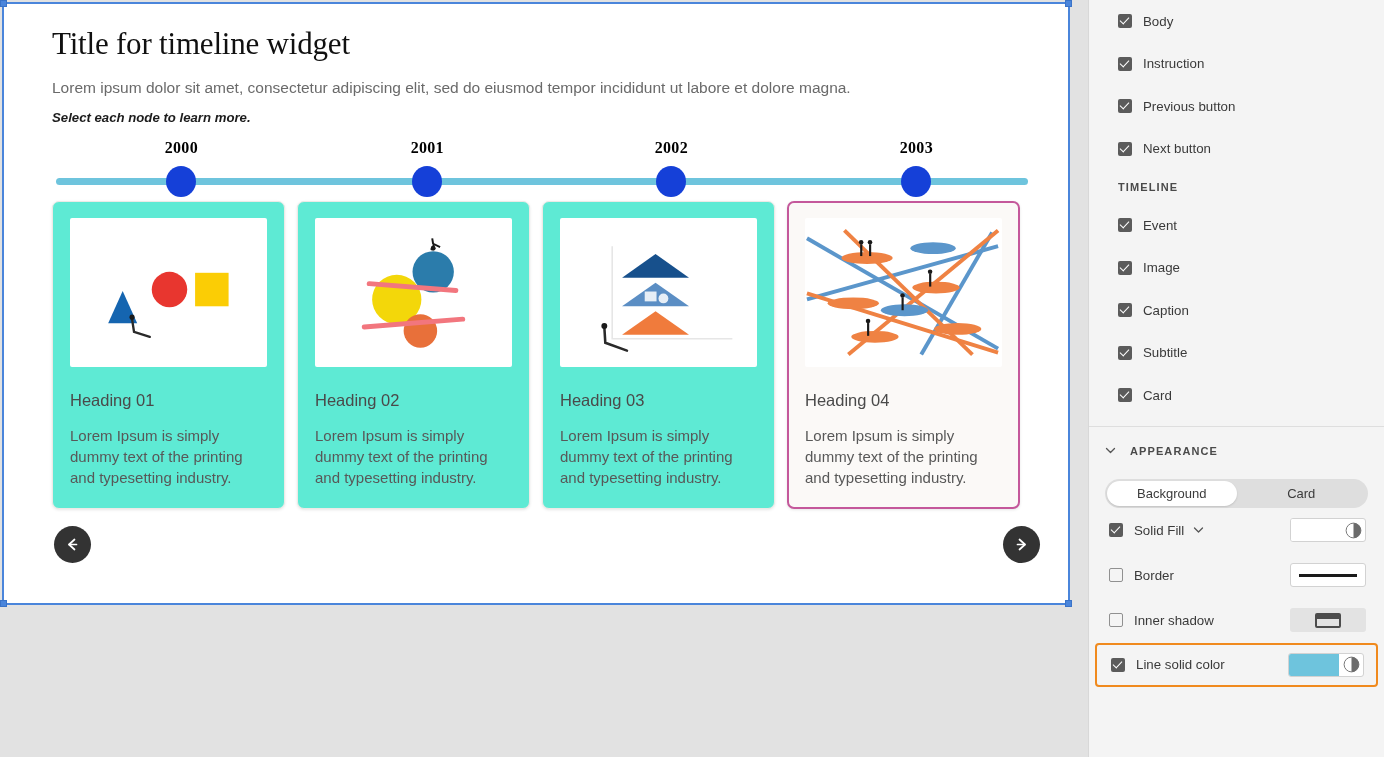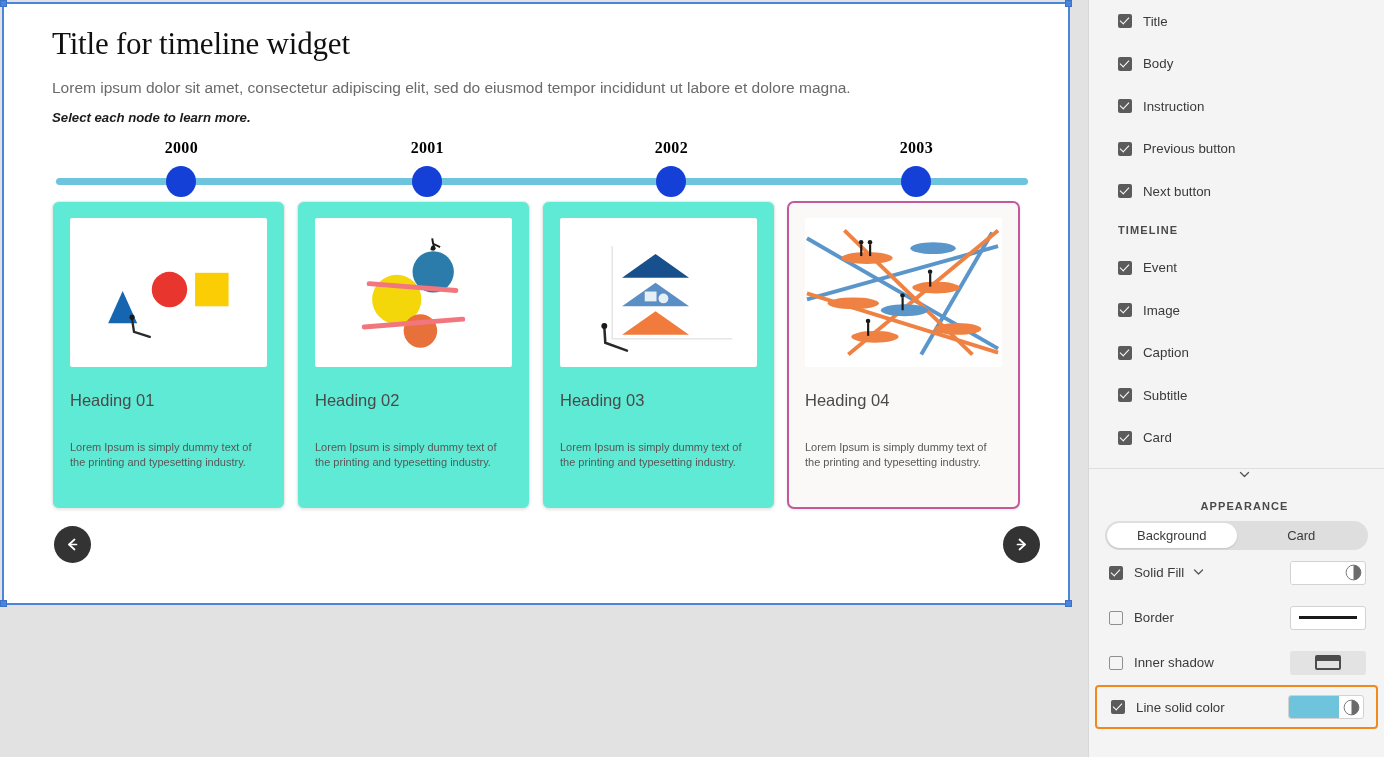--- a/index.html
+++ b/index.html
@@ -92,22 +92,22 @@
   }
   .card-img {
     width: 100%; height: 149px; background: #ffffff;
     border-radius: 2px; position: relative; overflow: hidden;
   }
   .card-heading {
     margin-top: 24px;
     font-size: 16.5px; color: #4a4a4a; font-weight: 400;
   }
   .card-text {
-    margin-top: 30px;
-    font-size: 11px; color: #585858; line-height: 1.42;
+    margin-top: 15px;
+    font-size: 15px; color: #585858; line-height: 1.42;
   }
 
   
   #nav-row { position: relative; width: 990px; margin-top: 17px; height: 42px; }
   .nav-btn {
     position: absolute; top: 0;
     width: 37px; height: 37px; border-radius: 50%;
     background: #333333; border: none; cursor: pointer;
     display: flex; align-items: center; justify-content: center;
   }
@@ -141,23 +141,23 @@
     transform: rotate(43deg);
   }
   .opt-label { color: #3a3a3a; font-size: 13.3px; }
   .section-head {
     padding-left: 29px; height: 34px; display: flex; align-items: center;
     font-size: 11px; font-weight: bold; letter-spacing: 1.1px; color: #4a4a4a;
   }
   .panel-divider { height: 1px; background: #dedede; margin: 9px 0 0 0; }
 
   #appearance-head {
-    display: flex; align-items: center; gap: 20px;
+    display: flex; align-items: center; gap: 14px;
     padding-left: 16px; height: 48px;
-    font-size: 11px; font-weight: bold; letter-spacing: 1.1px; color: #4a4a4a; flex-direction: column;
+    font-size: 11px; font-weight: bold; letter-spacing: 1.1px; color: #4a4a4a;
   }
 
   #seg-control {
     margin: 4px 16px 0 16px; height: 29px;
     background: #dedede; border-radius: 15px;
     display: flex; padding: 2px; position: relative;
   }
   .seg {
     flex: 1; display: flex; align-items: center; justify-content: center;
     font-size: 13px; color: #3b3b3b; border-radius: 14px; cursor: pointer;
@@ -332,24 +332,20 @@
         </div>
 
       </div>
     </div>
   </div>
 
   <div id="panel">
     <div id="visibility-options">
         <div class="opt-row">
           <span class="cbox on"></span>
-          <span class="opt-label">Title</span>
-        </div>
-        <div class="opt-row">
-          <span class="cbox on"></span>
           <span class="opt-label">Body</span>
         </div>
         <div class="opt-row">
           <span class="cbox on"></span>
           <span class="opt-label">Instruction</span>
         </div>
         <div class="opt-row">
           <span class="cbox on"></span>
           <span class="opt-label">Previous button</span>
         </div>

